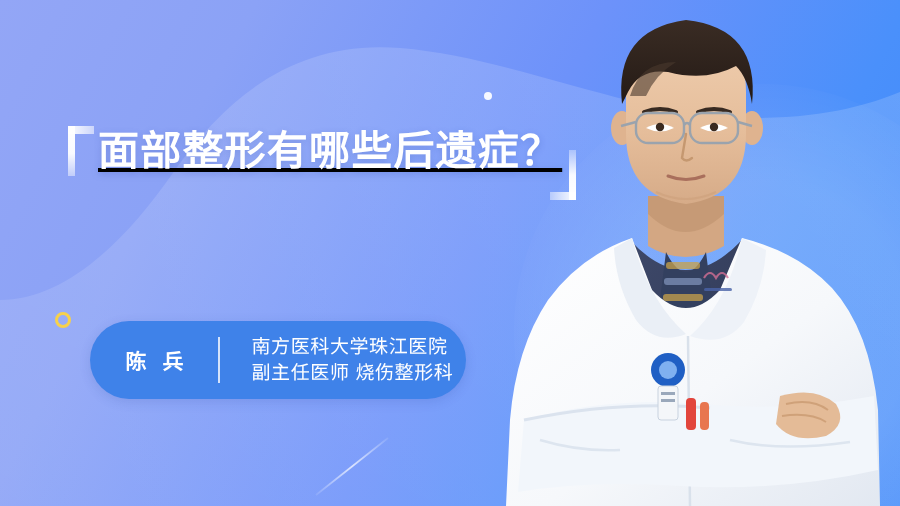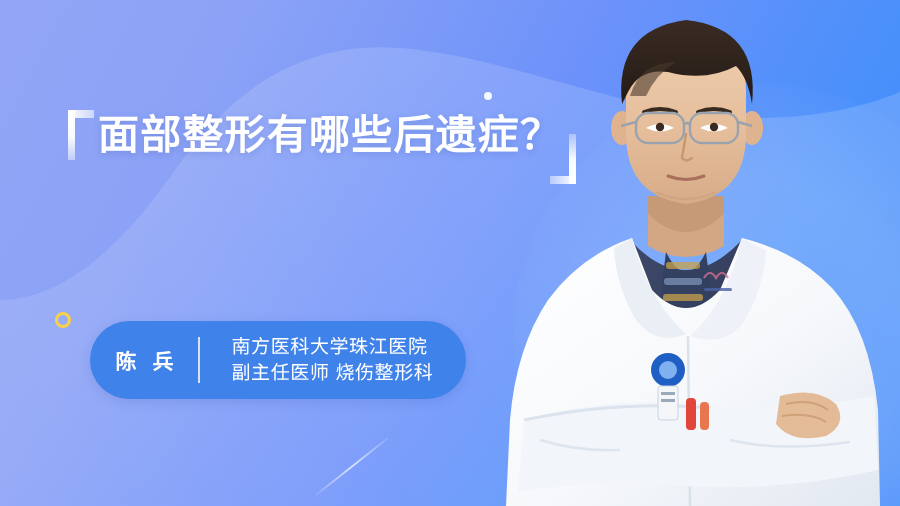--- a/index.html
+++ b/index.html
@@ -24,23 +24,24 @@
     inset: 0;
     width: 900px;
     height: 506px;
     display: block;
   }
 
   
   .title-block {
     position: absolute;
     left: 68px;
-    top: 102px;
+    top: 118px;
     width: 520px;
     z-index: 6;
+    text-decoration: underline;
   }
   .title-row {
     position: relative;
     height: 66px;
   }
   .title-line {
     font-size: 41px;
     line-height: 66px;
     font-weight: 700;
     color: #ffffff;
@@ -105,21 +106,21 @@
     width: 376px;
     height: 78px;
     border-radius: 39px;
     background: #3f82e9;
     display: flex;
     align-items: center;
     z-index: 6;
     box-shadow: 0 3px 12px rgba(30, 60, 140, 0.14);
   }
   .doctor-name {
-    width: 108px;
+    width: 128px;
     text-align: center;
     color: #ffffff;
     font-size: 21px;
     font-weight: 700;
     letter-spacing: 5px;
     padding-left: 6px;
     box-sizing: border-box;
   }
   .pill-divider {
     width: 1.5px;

